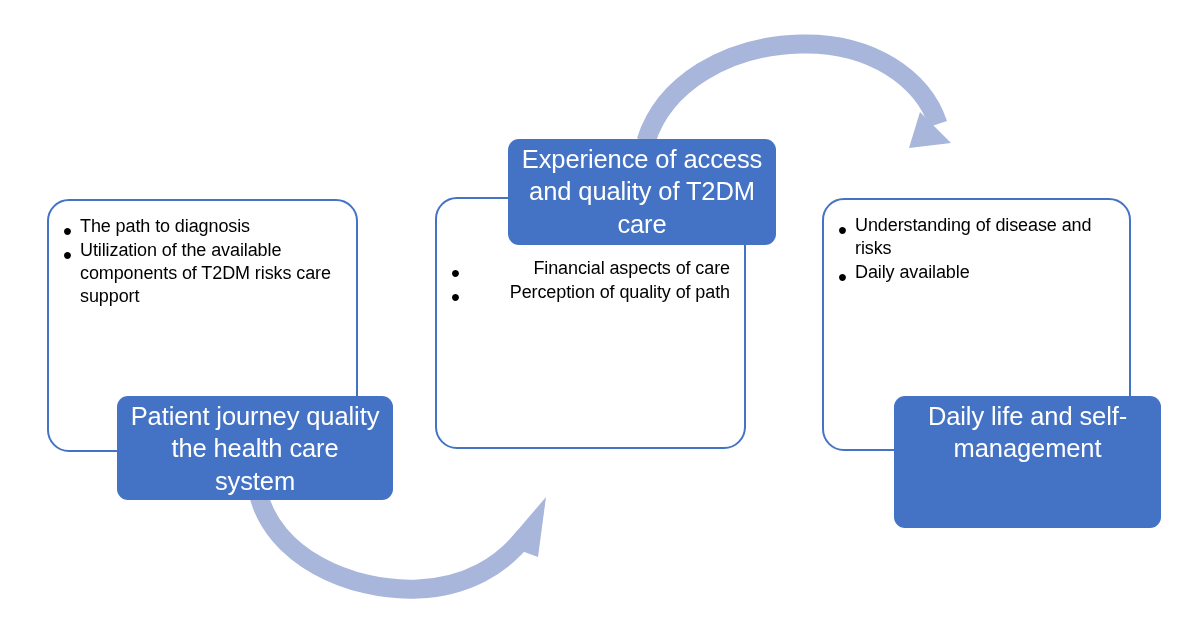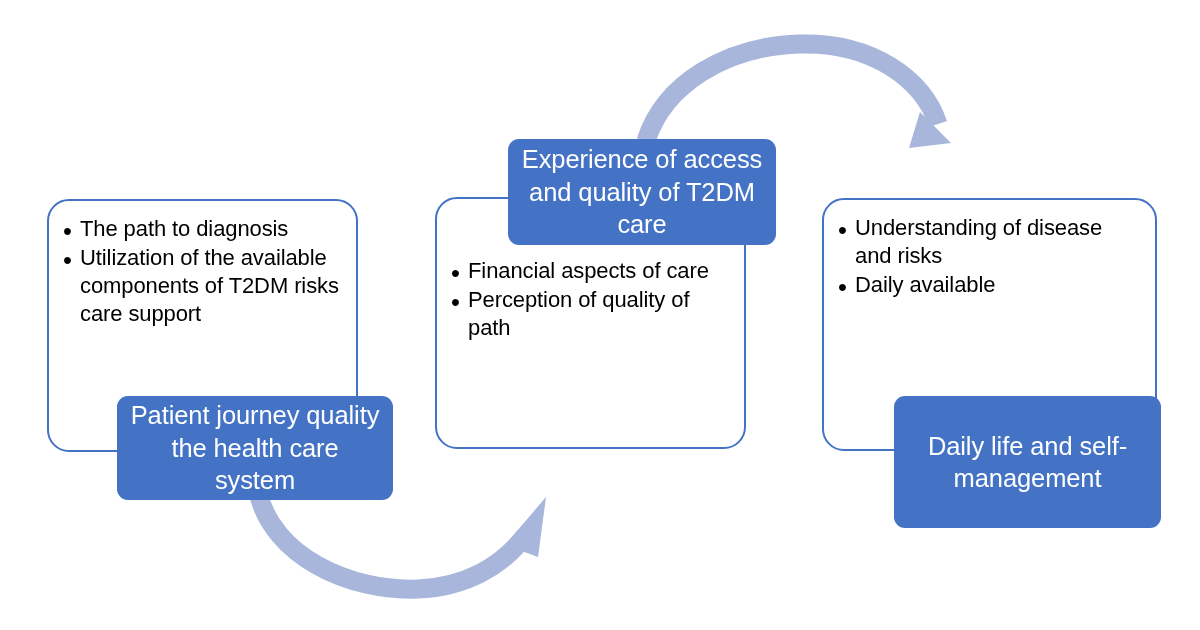--- a/index.html
+++ b/index.html
@@ -40,21 +40,21 @@
     z-index: 2;
   }
   .outline-box .bullets {
     margin: 0;
     padding: 14px 14px 0 14px;
     list-style: none;
   }
   .outline-box .bullets li {
     position: relative;
     color: #000000;
-    font-size: 22px;
+    font-size: 18px;
     line-height: 1.27;
     padding-left: 17px;
     margin: 0 0 1px 0;
     letter-spacing: -0.1px;
   }
   .outline-box .bullets li:before {
     content: "\2022";
     position: absolute;
     left: 0;
     top: 0;
@@ -63,41 +63,40 @@
   }
 
   
   .blue-box {
     position: absolute;
     box-sizing: border-box;
     background: #4472C4;
     border-radius: 11px;
     z-index: 3;
     display: flex;
-    align-items: center;
     justify-content: center;
     text-align: center;
     color: #ffffff;
     font-size: 25.5px;
     line-height: 1.27;
     padding: 4px 12px;
     letter-spacing: -0.1px;
   }
 
   
   #box-left-outline   { left: 47px;  top: 199px; width: 311px; height: 253px; }
   #box-left-blue      { left: 117px; top: 396px; width: 276px; height: 104px; }
 
   #box-mid-outline    { left: 435px; top: 197px; width: 311px; height: 252px; }
   #box-mid-blue       { left: 508px; top: 139px; width: 268px; height: 106px; }
 
-  #box-right-outline  { left: 822px; top: 198px; width: 335px; height: 253px; }
+  #box-right-outline  { left: 822px; top: 198px; width: 309px; height: 253px; }
   #box-right-blue     { left: 894px; top: 396px; width: 267px; height: 132px; }
 
-  #box-mid-outline .bullets { padding-top: 58px; }
+  #box-mid-outline .bullets { padding-top: 58px; text-align: right; }
 </style>
 </head>
 <body>
 
 <div id="canvas">
 
   <svg class="arrow-layer" viewBox="0 0 1200 630" xmlns="http://www.w3.org/2000/svg">
 
     <g>
       <path d="M 258 492

